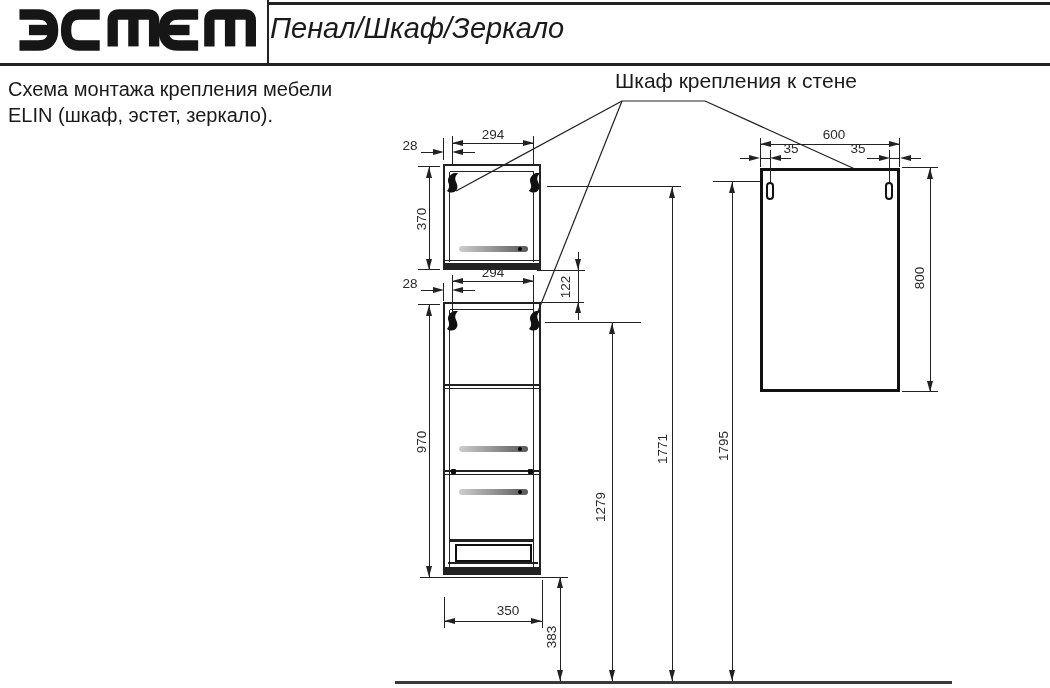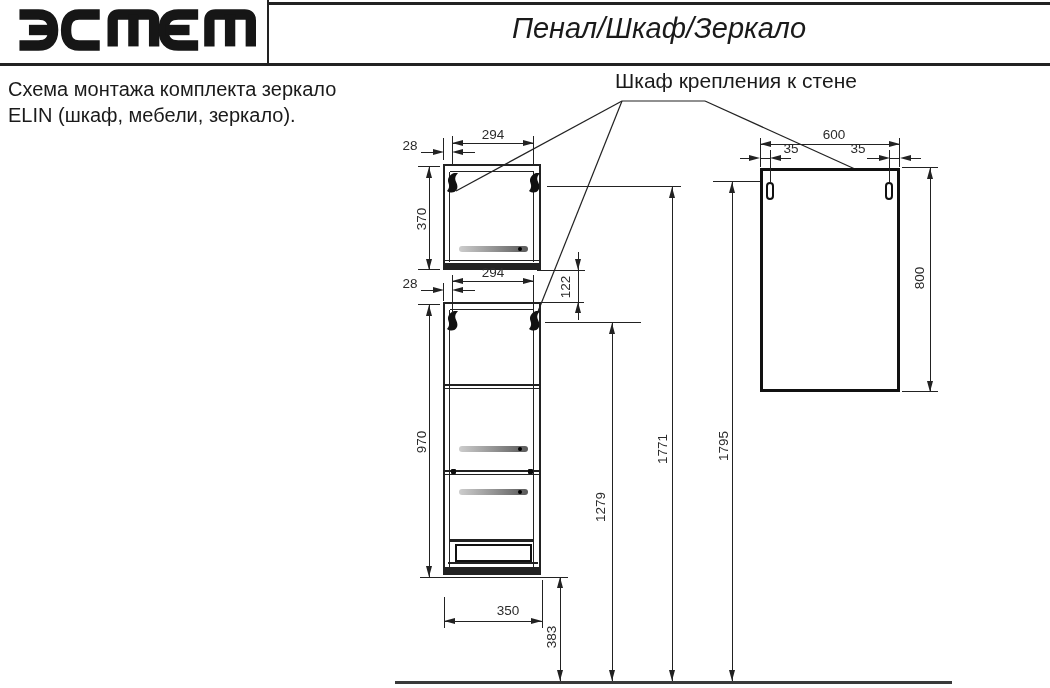--- a/index.html
+++ b/index.html
@@ -15,21 +15,21 @@
   .aD{border-left:3.5px solid transparent;border-right:3.5px solid transparent;border-top:11px solid #222}
   .aL{border-top:3.5px solid transparent;border-bottom:3.5px solid transparent;border-right:11px solid #222}
   .aR{border-top:3.5px solid transparent;border-bottom:3.5px solid transparent;border-left:11px solid #222}
   .hook{position:absolute}
   .mhook{position:absolute;width:8px;height:18px;border:2px solid #111;border-radius:4px;
          background:#fff;box-sizing:border-box}
   .handle{position:absolute;width:69px;height:6px;border-radius:3px;
           background:linear-gradient(90deg,#cdcdcd,#9a9a9a 45%,#5a5a5a)}
   .hdot{position:absolute;width:4px;height:4px;border-radius:50%;background:#000}
   .ddot{position:absolute;width:5px;height:5px;border-radius:1px;background:#0d0d0d}
-  .title{position:absolute;left:270px;top:12px;width:778px;text-align:center;
+  .title{position:absolute;left:270px;top:12px;width:778px;text-align:left;
          font-style:italic;font-size:29px}
   .note{position:absolute;left:8px;top:76px;font-size:20px;line-height:26px}
   .callout{position:absolute;left:615px;top:69px;width:285px;font-size:21px}
   .nicher{position:absolute;border:2px solid #111;background:#fff;box-sizing:border-box}
   .mirror{position:absolute;border:3px solid #111;background:#fff;box-sizing:border-box}
   .sr{position:absolute;width:1px;height:1px;overflow:hidden;clip:rect(0 0 0 0);white-space:nowrap}
   svg.ov{position:absolute;left:0;top:0}
 </style>
 </head>
 <body>
@@ -51,22 +51,22 @@
       <path d="M211,7 H188 Q171,7 171,25 Q171,43 188,43 H211"></path>
       <path d="M173,25 H201"></path>
       <path d="M224,44 V14 Q224,7 231,7 H265 Q272,7 272,14 V44"></path>
       <path d="M248,7 V44"></path>
     </svg>
   </div>
 
   <div class="title">Пенал/Шкаф/Зеркало</div>
 
   <div class="note">
-    <div>Схема монтажа комплекта зеркало</div>
-    <div>ELIN (шкаф, мебели, зеркало).</div>
+    <div>Схема монтажа крепления мебели</div>
+    <div>ELIN (шкаф, эстет, зеркало).</div>
   </div>
 
   <div class="callout">Шкаф крепления к стене</div>
   <svg class="ov" width="1050" height="688">
     <g stroke="#222" stroke-width="1.2">
       <line x1="622" y1="101" x2="705" y2="101"></line>
       <line x1="622" y1="101" x2="456" y2="191"></line>
       <line x1="622" y1="101" x2="537" y2="314"></line>
       <line x1="705" y1="101" x2="888" y2="184"></line>
     </g>

